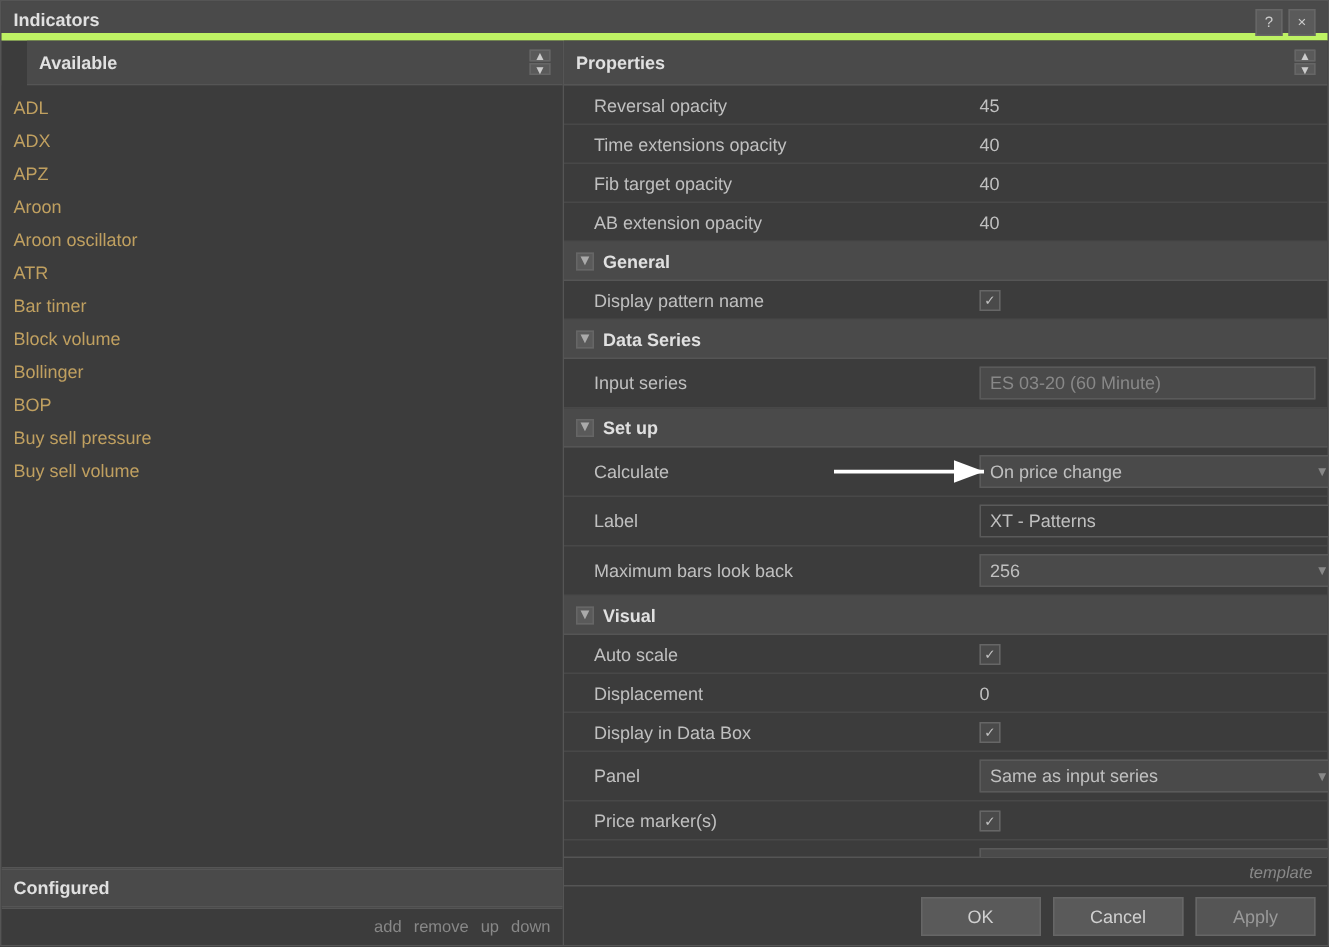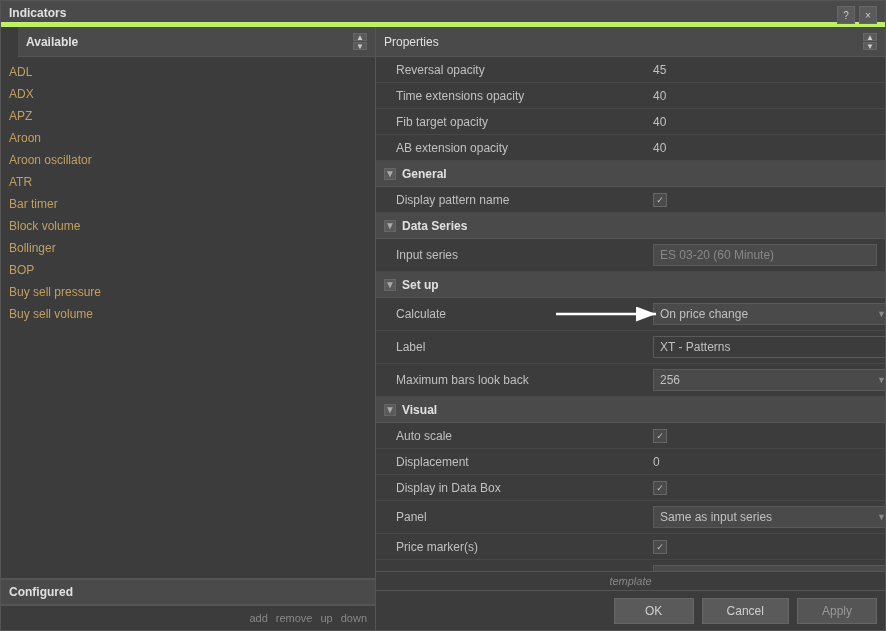--- a/index.html
+++ b/index.html
@@ -192,21 +192,21 @@
       padding: 5px 8px;
       display: flex;
       align-items: center;
       justify-content: space-between;
       border-bottom: 1px solid #555;
       height: 30px;
     }
 
     .properties-title {
       color: #e0e0e0;
-      font-weight: normal;
+      font-weight: bold;
     }
 
     .properties-body {
       flex: 1;
       overflow-y: auto;
       padding: 0;
     }
 
     .properties-body::-webkit-scrollbar {
       width: 10px;
@@ -529,21 +529,21 @@
             <div class="prop-value-dropdown">
               <span>Right</span>
 
             </div>
           </div>
         </div>
 
       </div>
 
       <div style="display:flex; flex-direction:column;">
-        <div style="text-align:center; padding: 2px 10px; border-top:1px solid #555; background:#3c3c3c;">
+        <div style="text-align:right; padding: 2px 10px; border-top:1px solid #555; background:#3c3c3c;">
           <span class="template-link">template</span>
         </div>
         <div class="bottom-bar">
           <button class="btn">OK</button>
           <button class="btn">Cancel</button>
           <button class="btn btn-apply">Apply</button>
         </div>
       </div>
     </div>
   </div>

